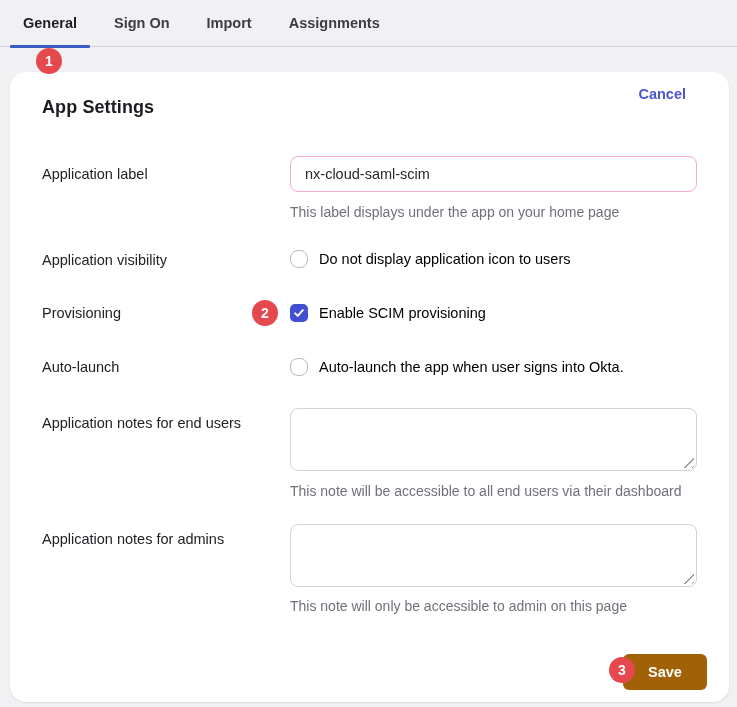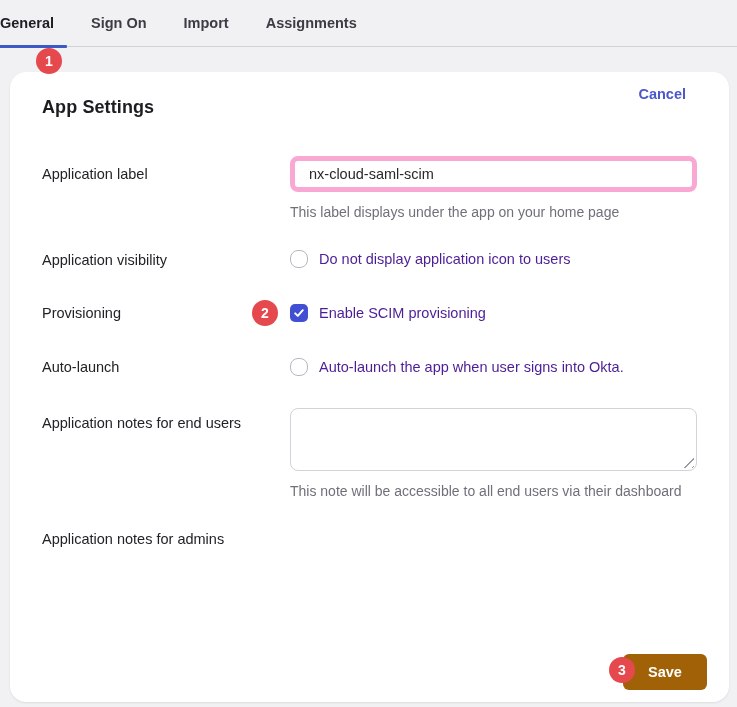--- a/index.html
+++ b/index.html
@@ -9,21 +9,21 @@
     background: #f1f0f2;
     position: relative;
     overflow: hidden;
     color: #232328;
   }
 
   
   .tabbar {
     position: absolute; top: 0; left: 0; right: 0; height: 47px;
     display: flex; align-items: center;
-    gap: 37px;
+    padding-left: 23px; gap: 37px;
     border-bottom: 1px solid #d2d1d7;
     background: #f1f0f2;
     z-index: 2;
   }
   .tab {
     position: relative; height: 47px;
     display: flex; align-items: center;
     font-size: 14.5px; font-weight: 600; color: #3c3c44;
     cursor: pointer; white-space: nowrap;
   }
@@ -77,40 +77,40 @@
   .row-provision   { top: 232px; align-items: center; }
   .row-autolaunch  { top: 286px; align-items: center; }
   .row-notes-users { top: 336px; }
   .row-notes-admin { top: 452px; }
   .row-app-label .field-label   { padding-top: 10px; }
   .row-notes-users .field-label { padding-top: 7px; }
   .row-notes-admin .field-label { padding-top: 7px; }
 
   .text-input {
     width: 100%; height: 36px;
-    border: 5px solid #f9a8d4; border-radius: 8px;
+    border: 1px solid #f9a8d4; border-radius: 8px;
     padding: 0 14px; font-size: 14.5px; color: #28282d;
     font-family: "Liberation Sans", sans-serif;
     background: #fff; outline: none;
   }
   .helper {
     margin-top: 12px; font-size: 14px; color: #71707a;
   }
 
   .checkbox-line { display: flex; align-items: center; gap: 11px; }
   .checkbox {
     width: 18px; height: 18px; flex: 0 0 18px;
     border: 1.5px solid #b9b6c0; border-radius: 8px;
     background: #fff; cursor: pointer;
     display: flex; align-items: center; justify-content: center;
   }
   .checkbox.checked {
     border: none; border-radius: 5px; background: #4150d2;
   }
-  .checkbox-label { font-size: 14.5px; color: #4c1d95; }
+  .checkbox-label { font-size: 14.5px; color: #000000; }
 
   .textarea-wrap { position: relative; }
   .textarea {
     width: 100%; height: 63px; resize: none;
     border: 1px solid #d4d1d9; border-radius: 8px;
     padding: 8px 14px; font-size: 14.5px; color: #28282d;
     font-family: "Liberation Sans", sans-serif; outline: none;
     display: block;
   }
   .resize-grip {
@@ -202,18 +202,25 @@
       <div class="textarea-wrap">
         <textarea class="textarea" style=""></textarea>
         <span class="resize-grip"></span>
       </div>
       <div class="helper">This note will be accessible to all end users via their dashboard</div>
     </div>
   </div>
 
   <div class="row row-notes-admin">
     <div class="field-label">Application notes for admins</div>
+    <div class="row-content">
+      <div class="textarea-wrap">
+        <textarea class="textarea" style=""></textarea>
+        <span class="resize-grip"></span>
+      </div>
+      <div class="helper">This note will only be accessible to admin on this page</div>
+    </div>
   </div>
 
   <div class="badge badge-3">3</div>
   <button class="save-button">Save</button>
 
 </section>
 
 </body></html>

